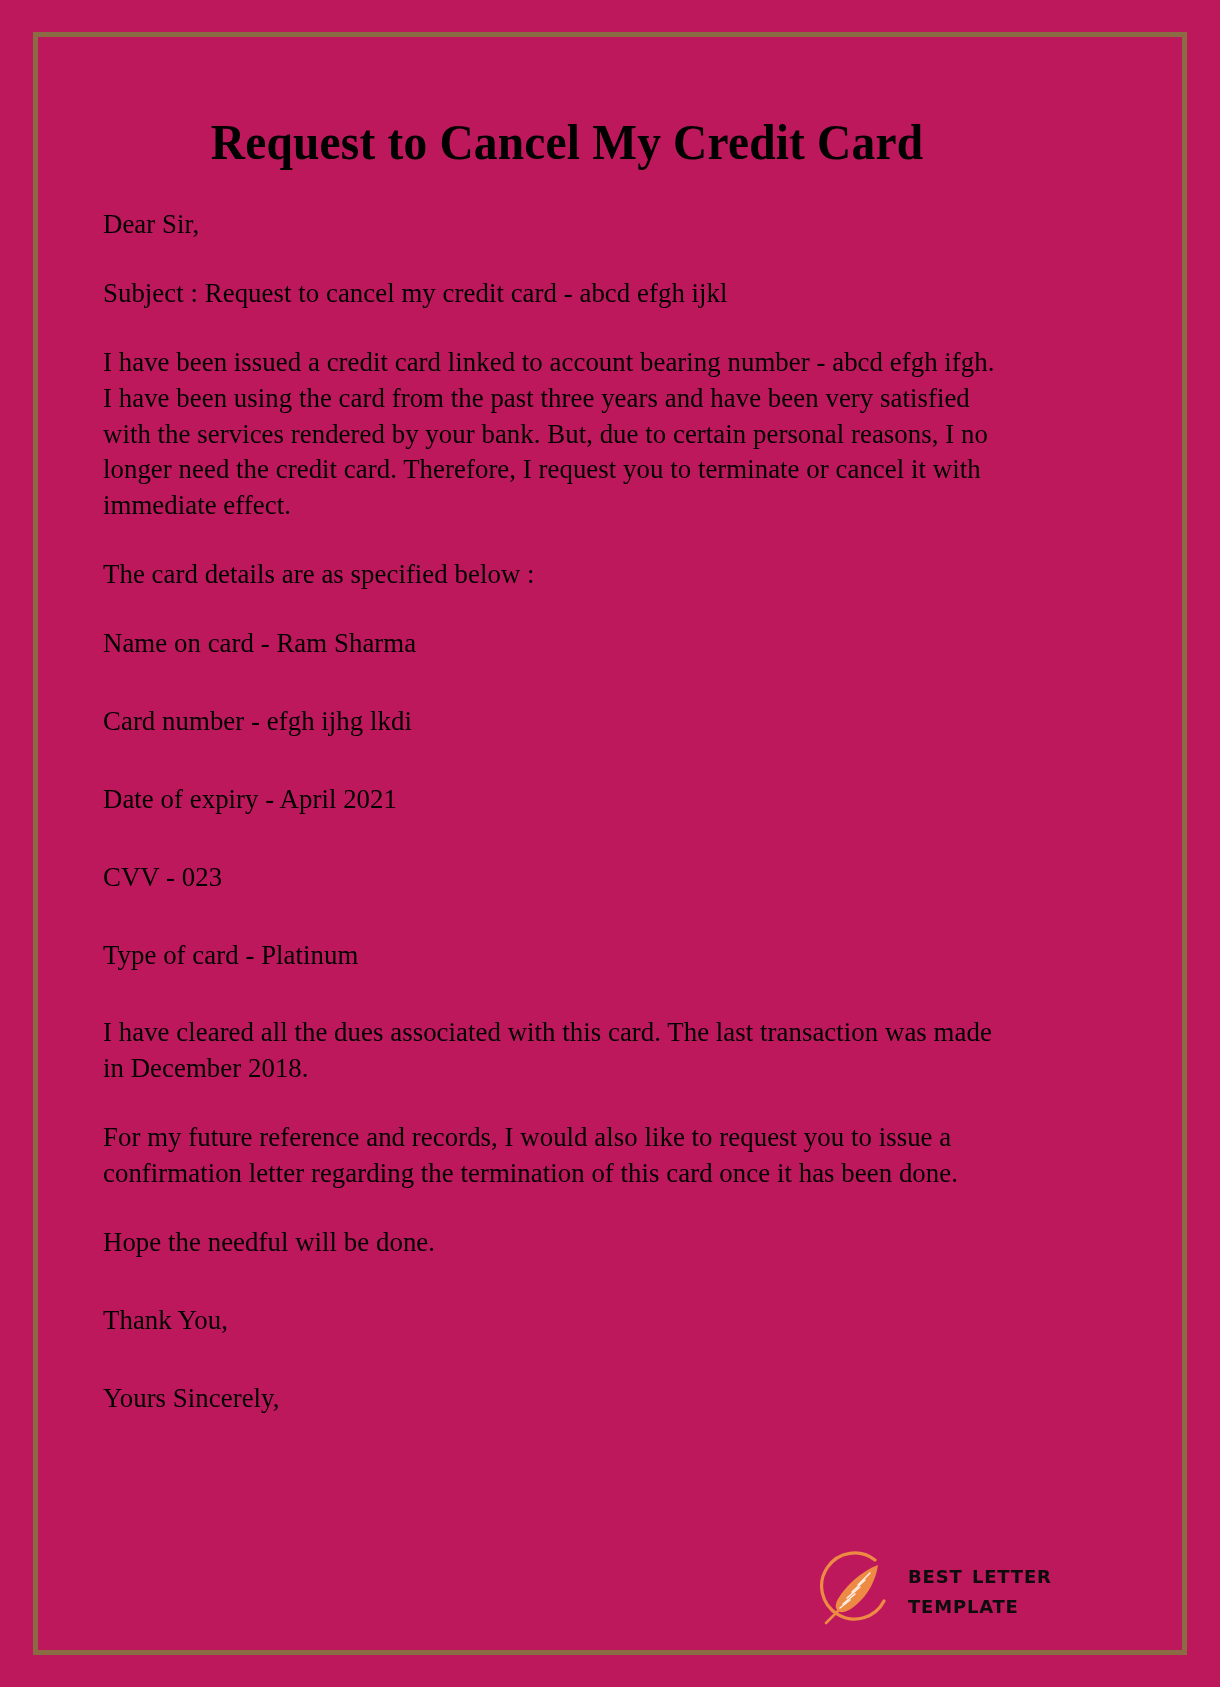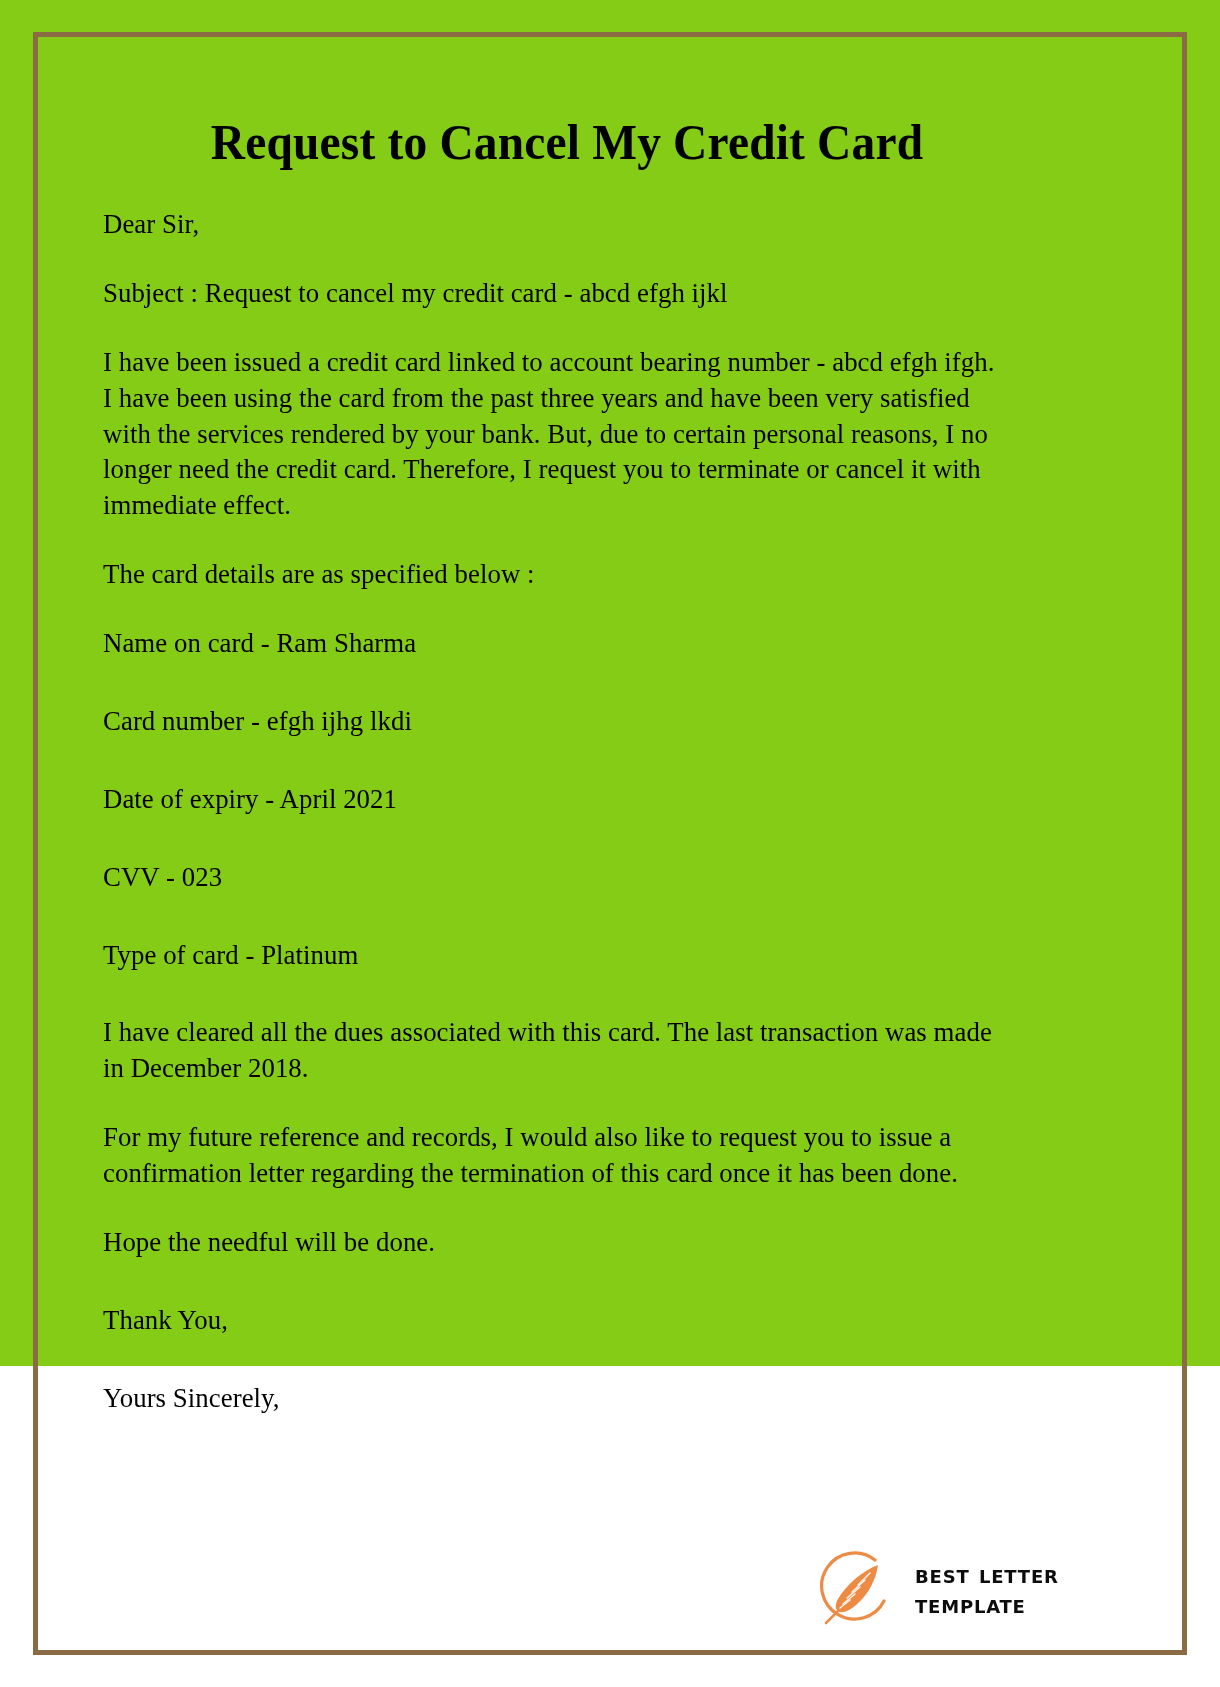--- a/index.html
+++ b/index.html
@@ -12,22 +12,22 @@
     width: 1220px;
     height: 1687px;
     font-family: "Liberation Serif", "DejaVu Serif", serif;
     color: #000000;
     overflow: hidden;
   }
 
   .page {
     position: relative;
     width: 1220px;
-    height: 1366px;
-    background: #84cc16;
+    height: 1687px;
+    background: #be185d;
     box-sizing: border-box;
   }
 
   
   .page-frame {
     position: absolute;
     left: 33px;
     top: 32px;
     width: 1154px;
     height: 1623px;
@@ -105,21 +105,20 @@
   }
   .logo-line {
     font-family: "DejaVu Sans", "Liberation Sans", sans-serif;
     font-weight: bold;
     color: #0d0d0d;
     font-size: 25px;
     letter-spacing: 0.8px;
     font-variant: small-caps;
     text-transform: lowercase;
     white-space: nowrap;
-    margin-left: 7px;
   }
   .logo-line::first-letter {
     font-size: 25px;
   }
   .logo-line-1 { margin-bottom: 5px; }
 </style>
 </head>
 <body>
 
 <div class="page">

